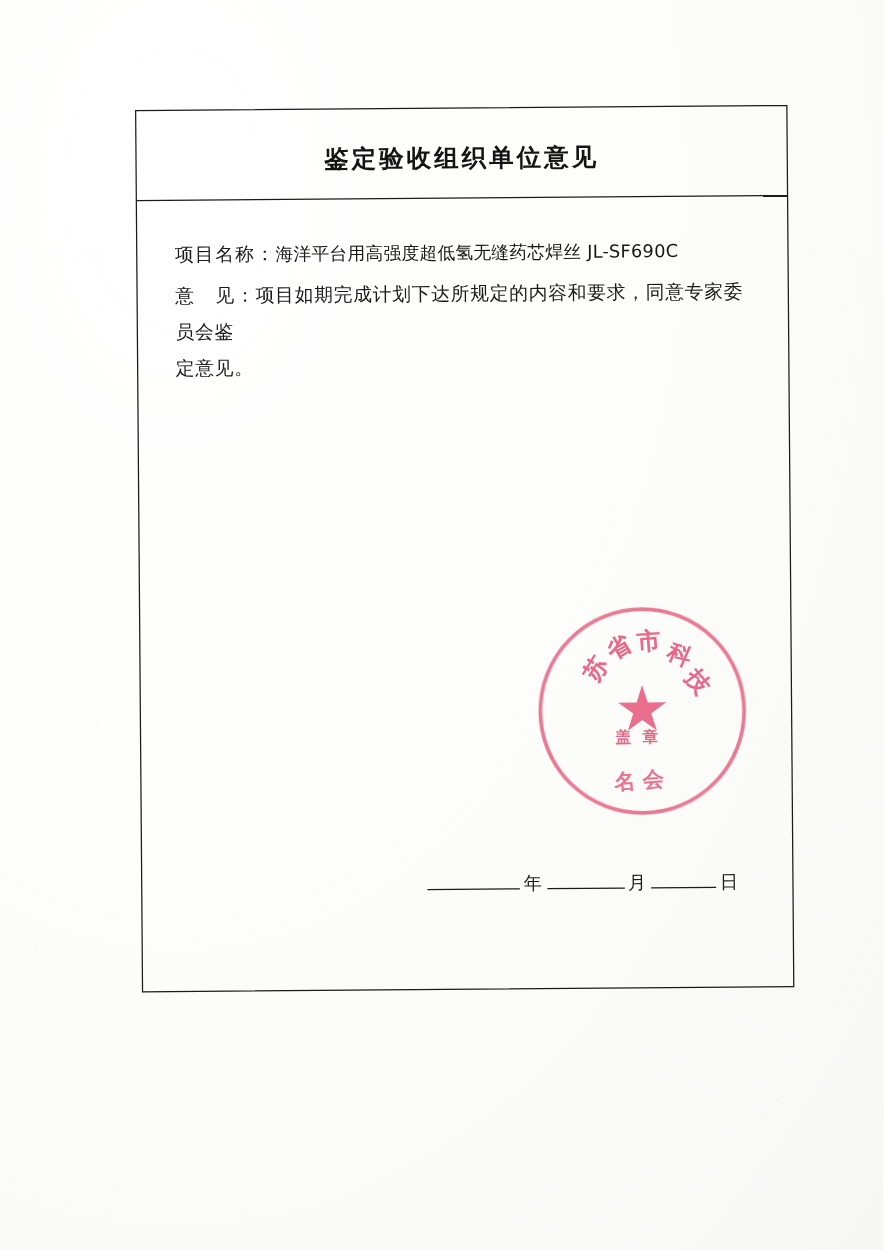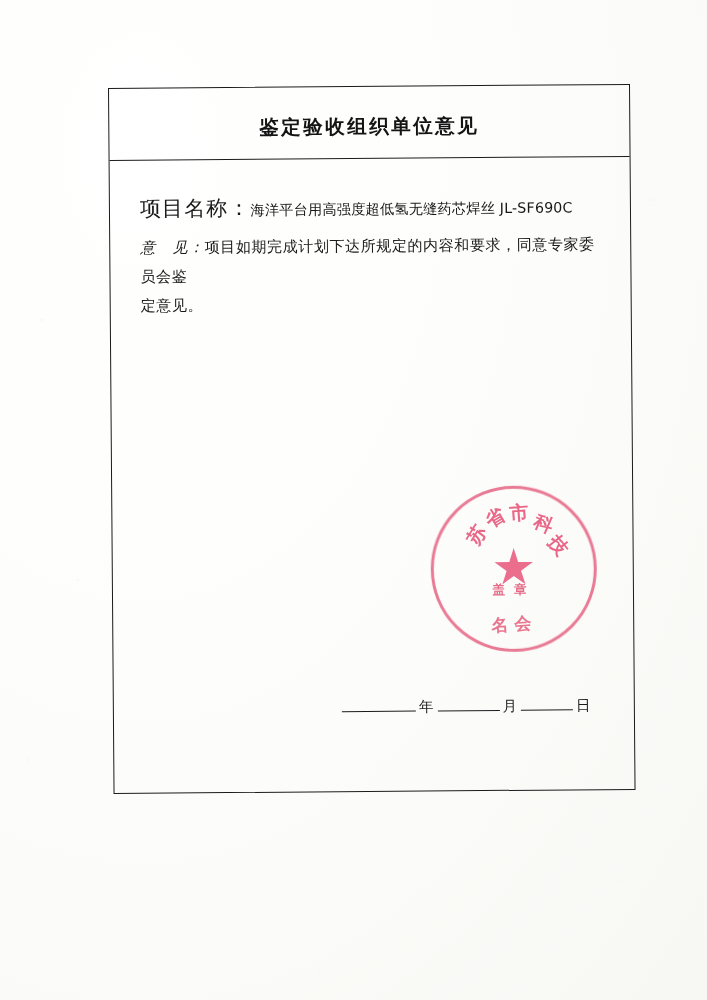--- a/index.html
+++ b/index.html
@@ -84,41 +84,40 @@
     align-items: baseline;
     font-size: 15.5px;
     color: #1a1a1a;
     line-height: 1.9;
     margin-bottom: 4px;
   }
   .field-label {
     white-space: nowrap;
     letter-spacing: 1.1px;
     font-family: "DejaVu Sans", sans-serif;
-    font-size: 21px;
+    font-size: 15px;
   }
   .field-value {
     font-family: "DejaVu Sans", sans-serif;
     font-size: 14.2px;
     letter-spacing: .2px;
     color: #171717;
   }
 
   .opinion-block {
     font-size: 15px;
     line-height: 1.95;
     color: #1a1a1a;
     font-family: "DejaVu Sans", sans-serif;
     letter-spacing: .6px;
   }
   .opinion-head {
     display: inline-block;
     white-space: nowrap;
     letter-spacing: 1.1px;
-    font-style: italic;
   }
   .opinion-cont {
     display: block;
     margin-left: 0;
   }
 
   
   .seal {
     position: absolute;
     left: 318px;

